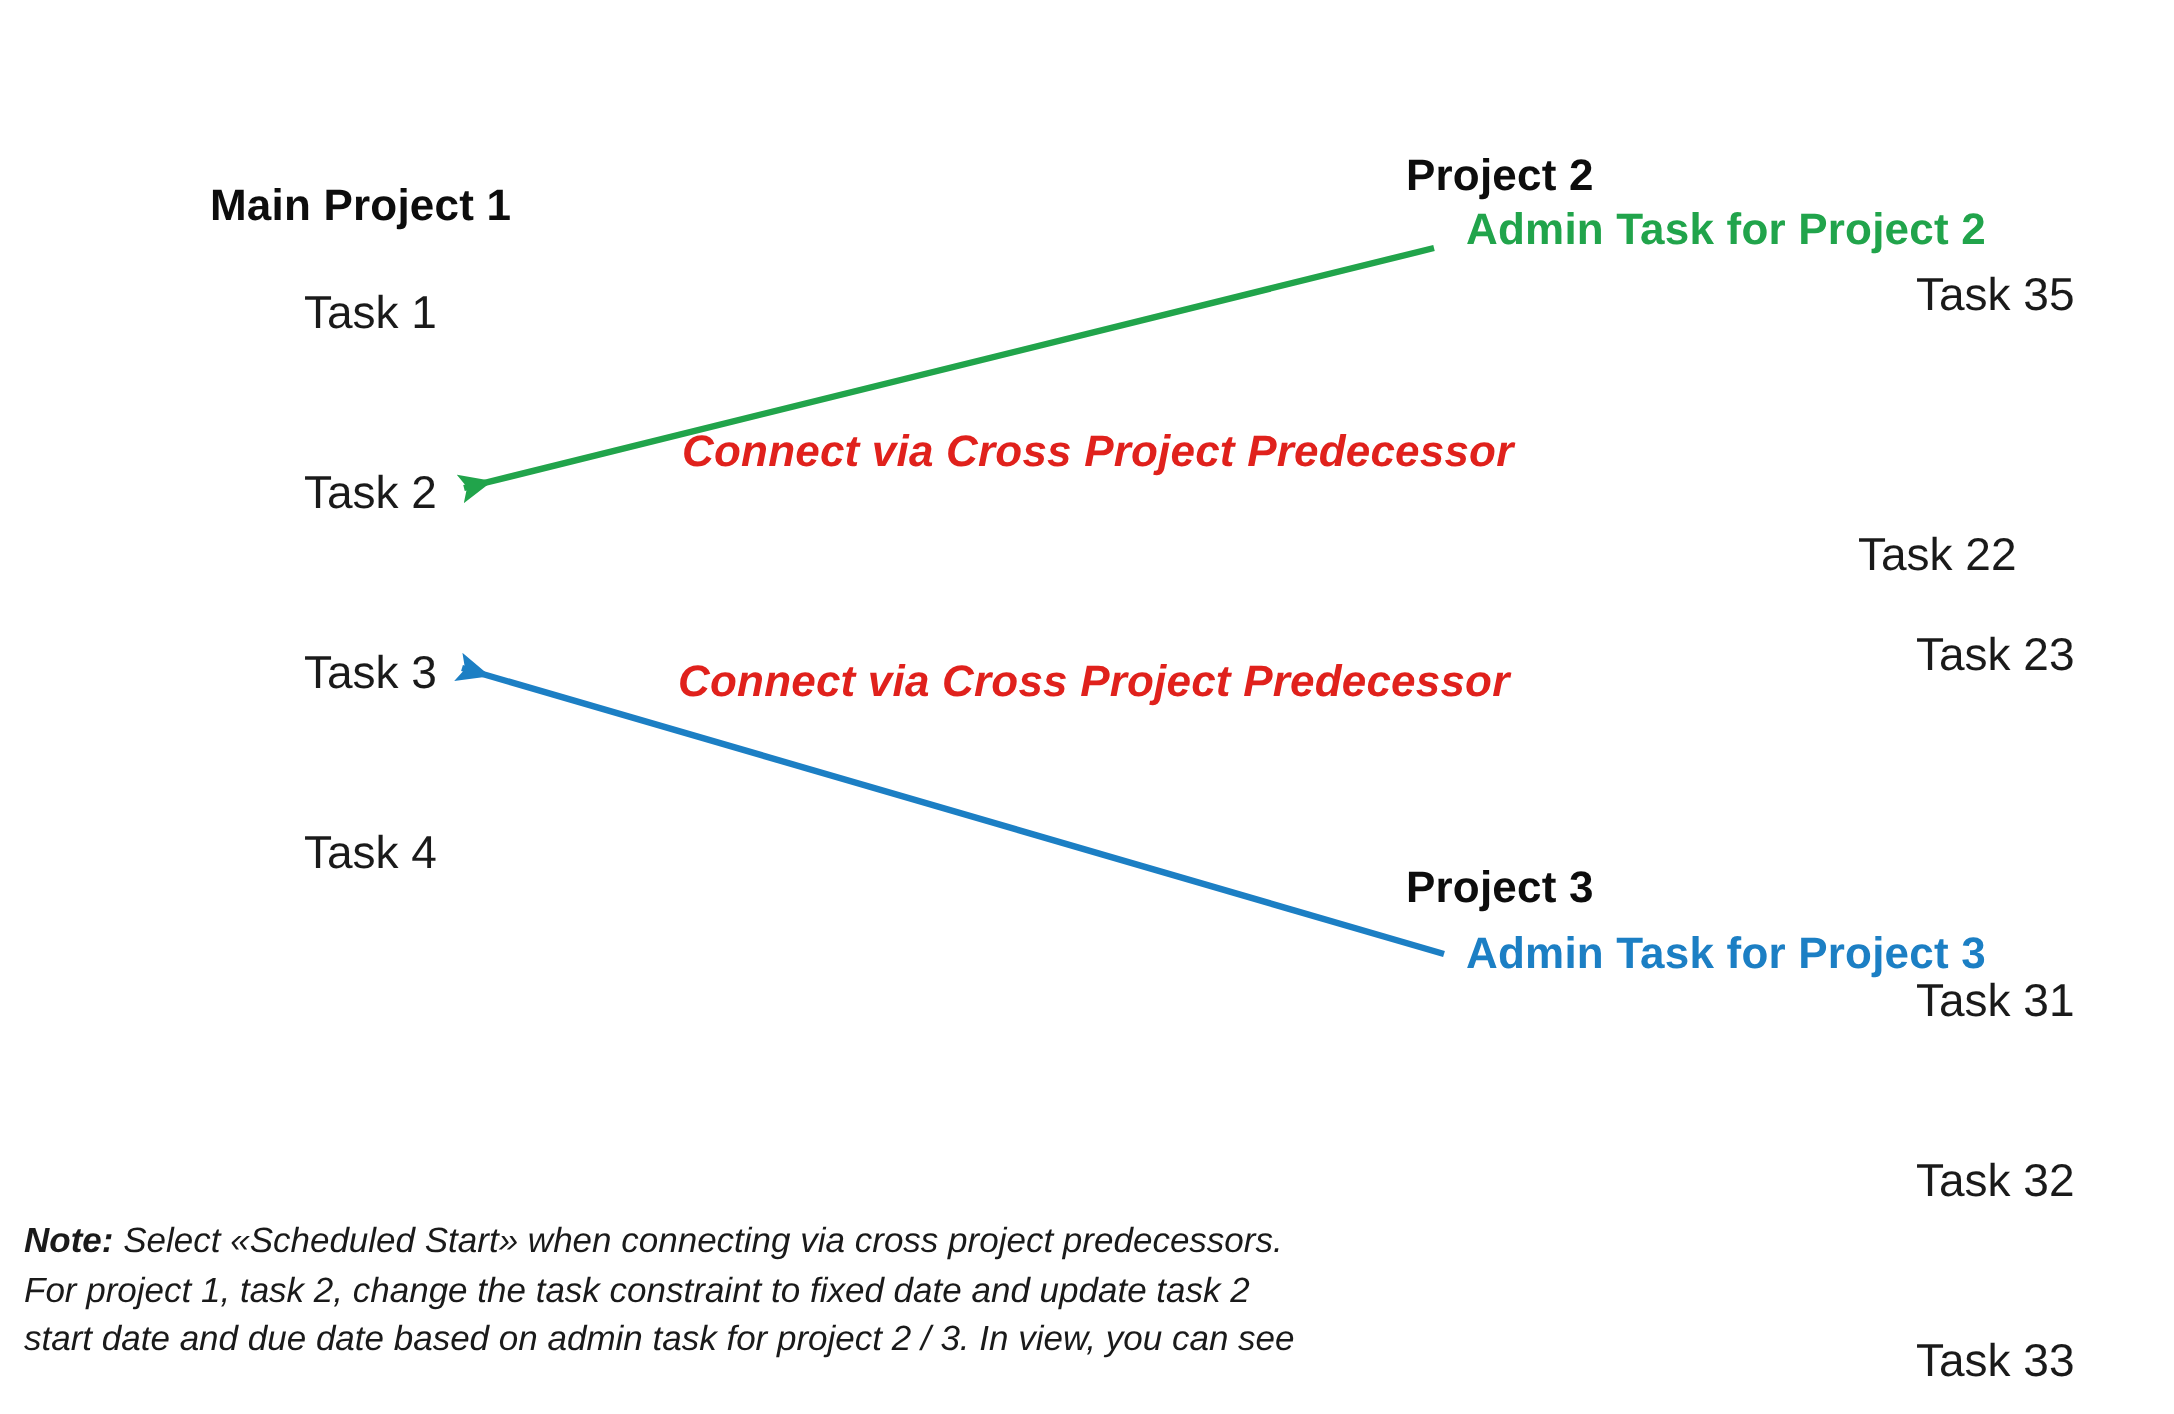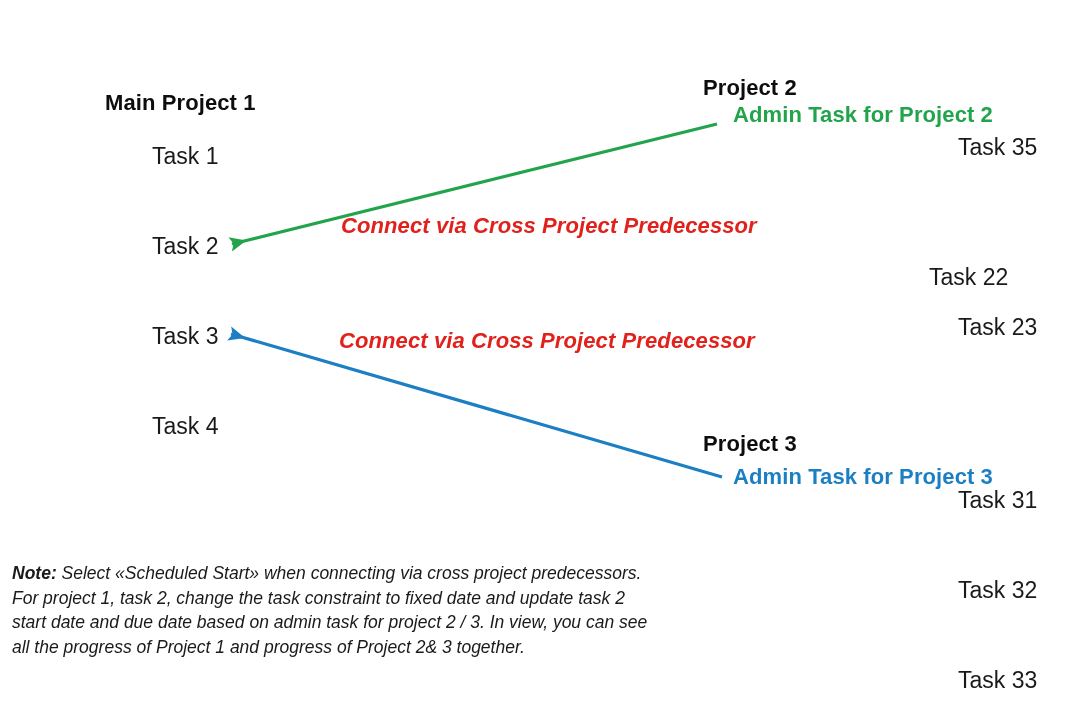--- a/index.html
+++ b/index.html
@@ -120,20 +120,19 @@
       <marker id="arrowhead-blue" markerWidth="5.2" markerHeight="4.6" refX="4.6" refY="2.3" orient="auto" markerUnits="strokeWidth">
         <path d="M 5.2 0 L 0 2.3 L 5.2 4.6 L 4.1 2.3 Z" fill="#1C7FC4"></path>
       </marker>
     </defs>
 
     <line x1="717" y1="124" x2="232" y2="244" stroke="#21A44B" stroke-width="3.2" marker-end="url(#arrowhead-green)"></line>
 
     <line x1="722" y1="477" x2="231" y2="334" stroke="#1C7FC4" stroke-width="3.2" marker-end="url(#arrowhead-blue)"></line>
   </svg>
 
-  <div class="abs note-block" style="left:12px; top:561px;">
+  <div class="abs note-block" style="left:12px; top:608px;">
     <div><b>Note:</b><span> Select «Scheduled Start» when connecting via cross project predecessors.</span></div>
     <div>For project 1, task 2, change the task constraint to fixed date and update task 2</div>
     <div>start date and due date based on admin task for project 2 / 3. In view, you can see</div>
-    <div>all the progress of Project 1 and progress of Project 2&amp; 3 together.</div>
   </div>
 
 </div>
 
 </body></html>

